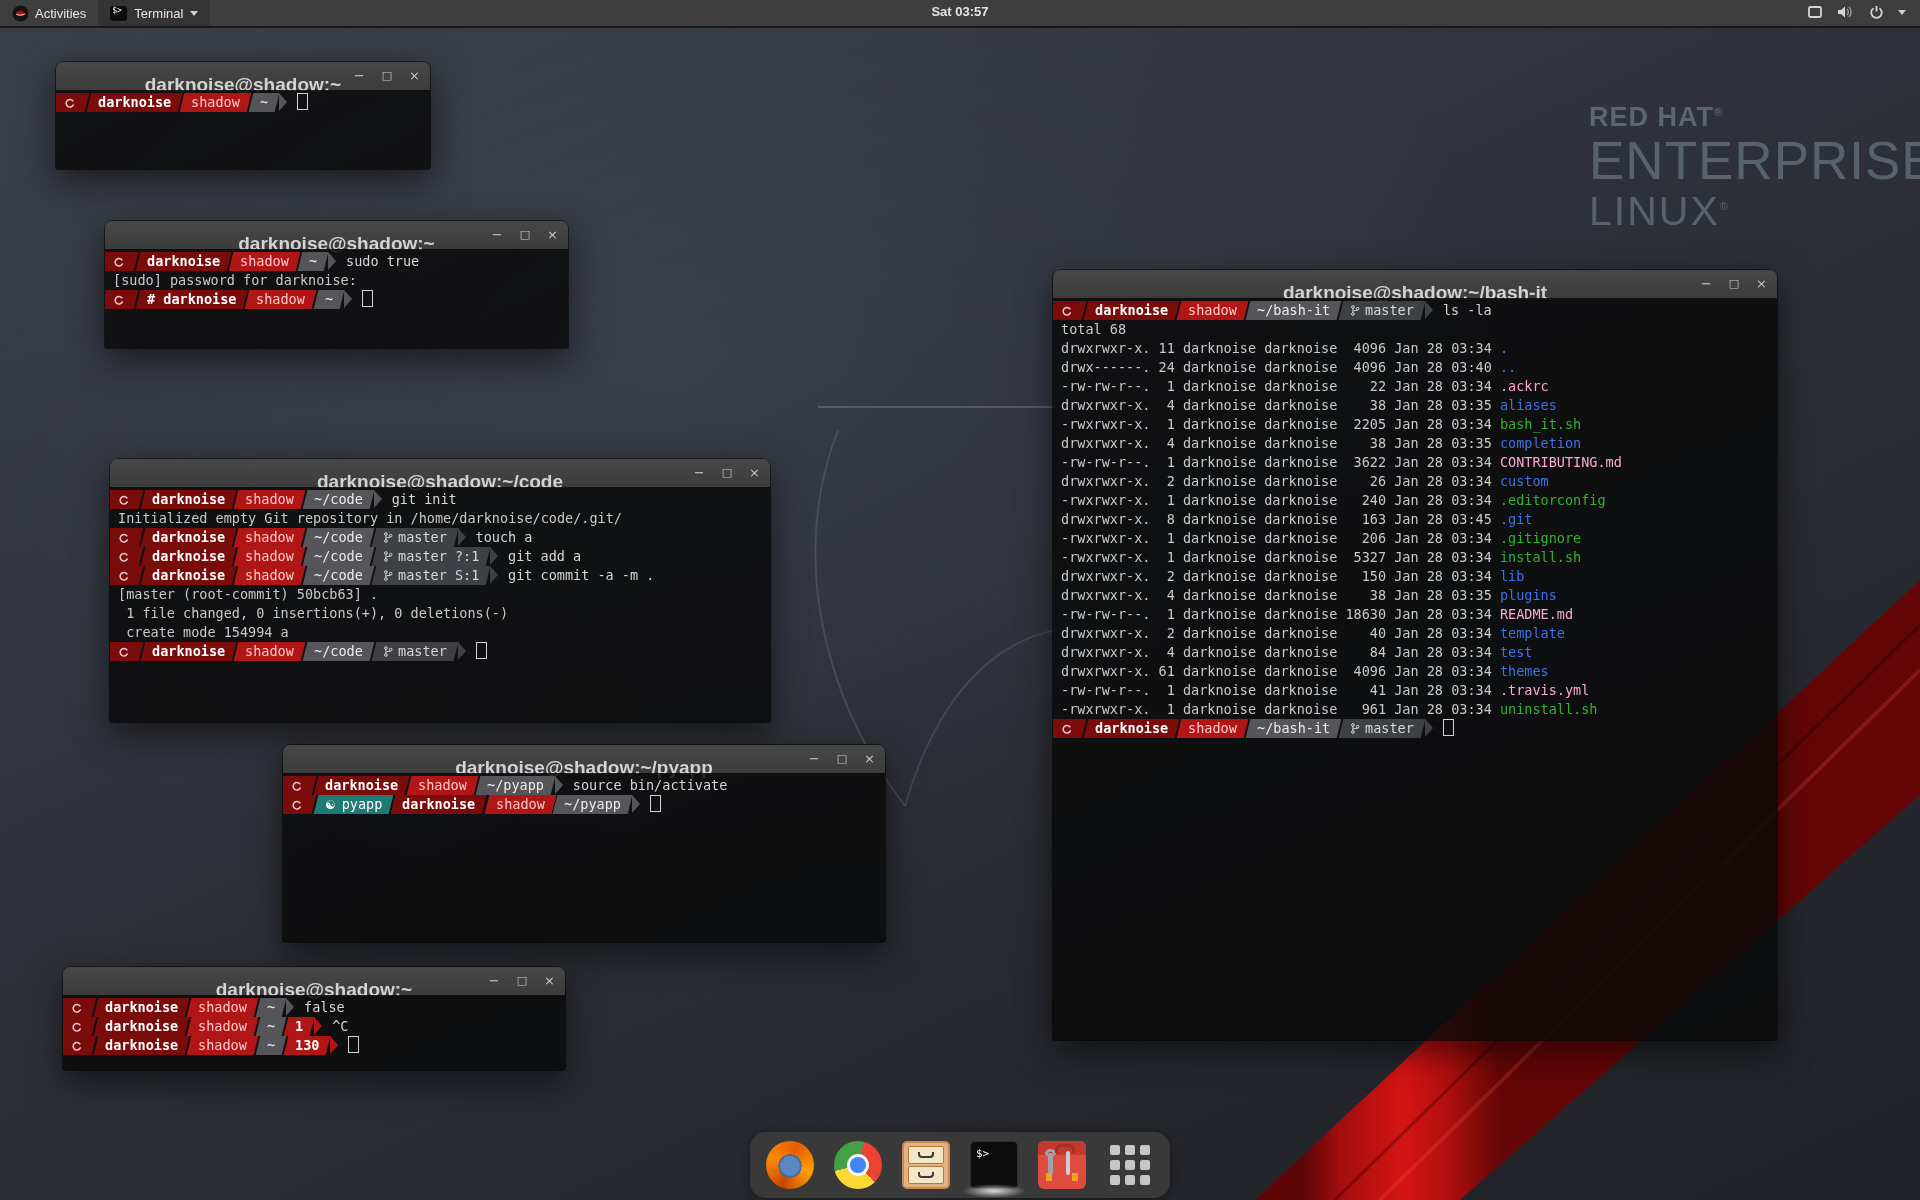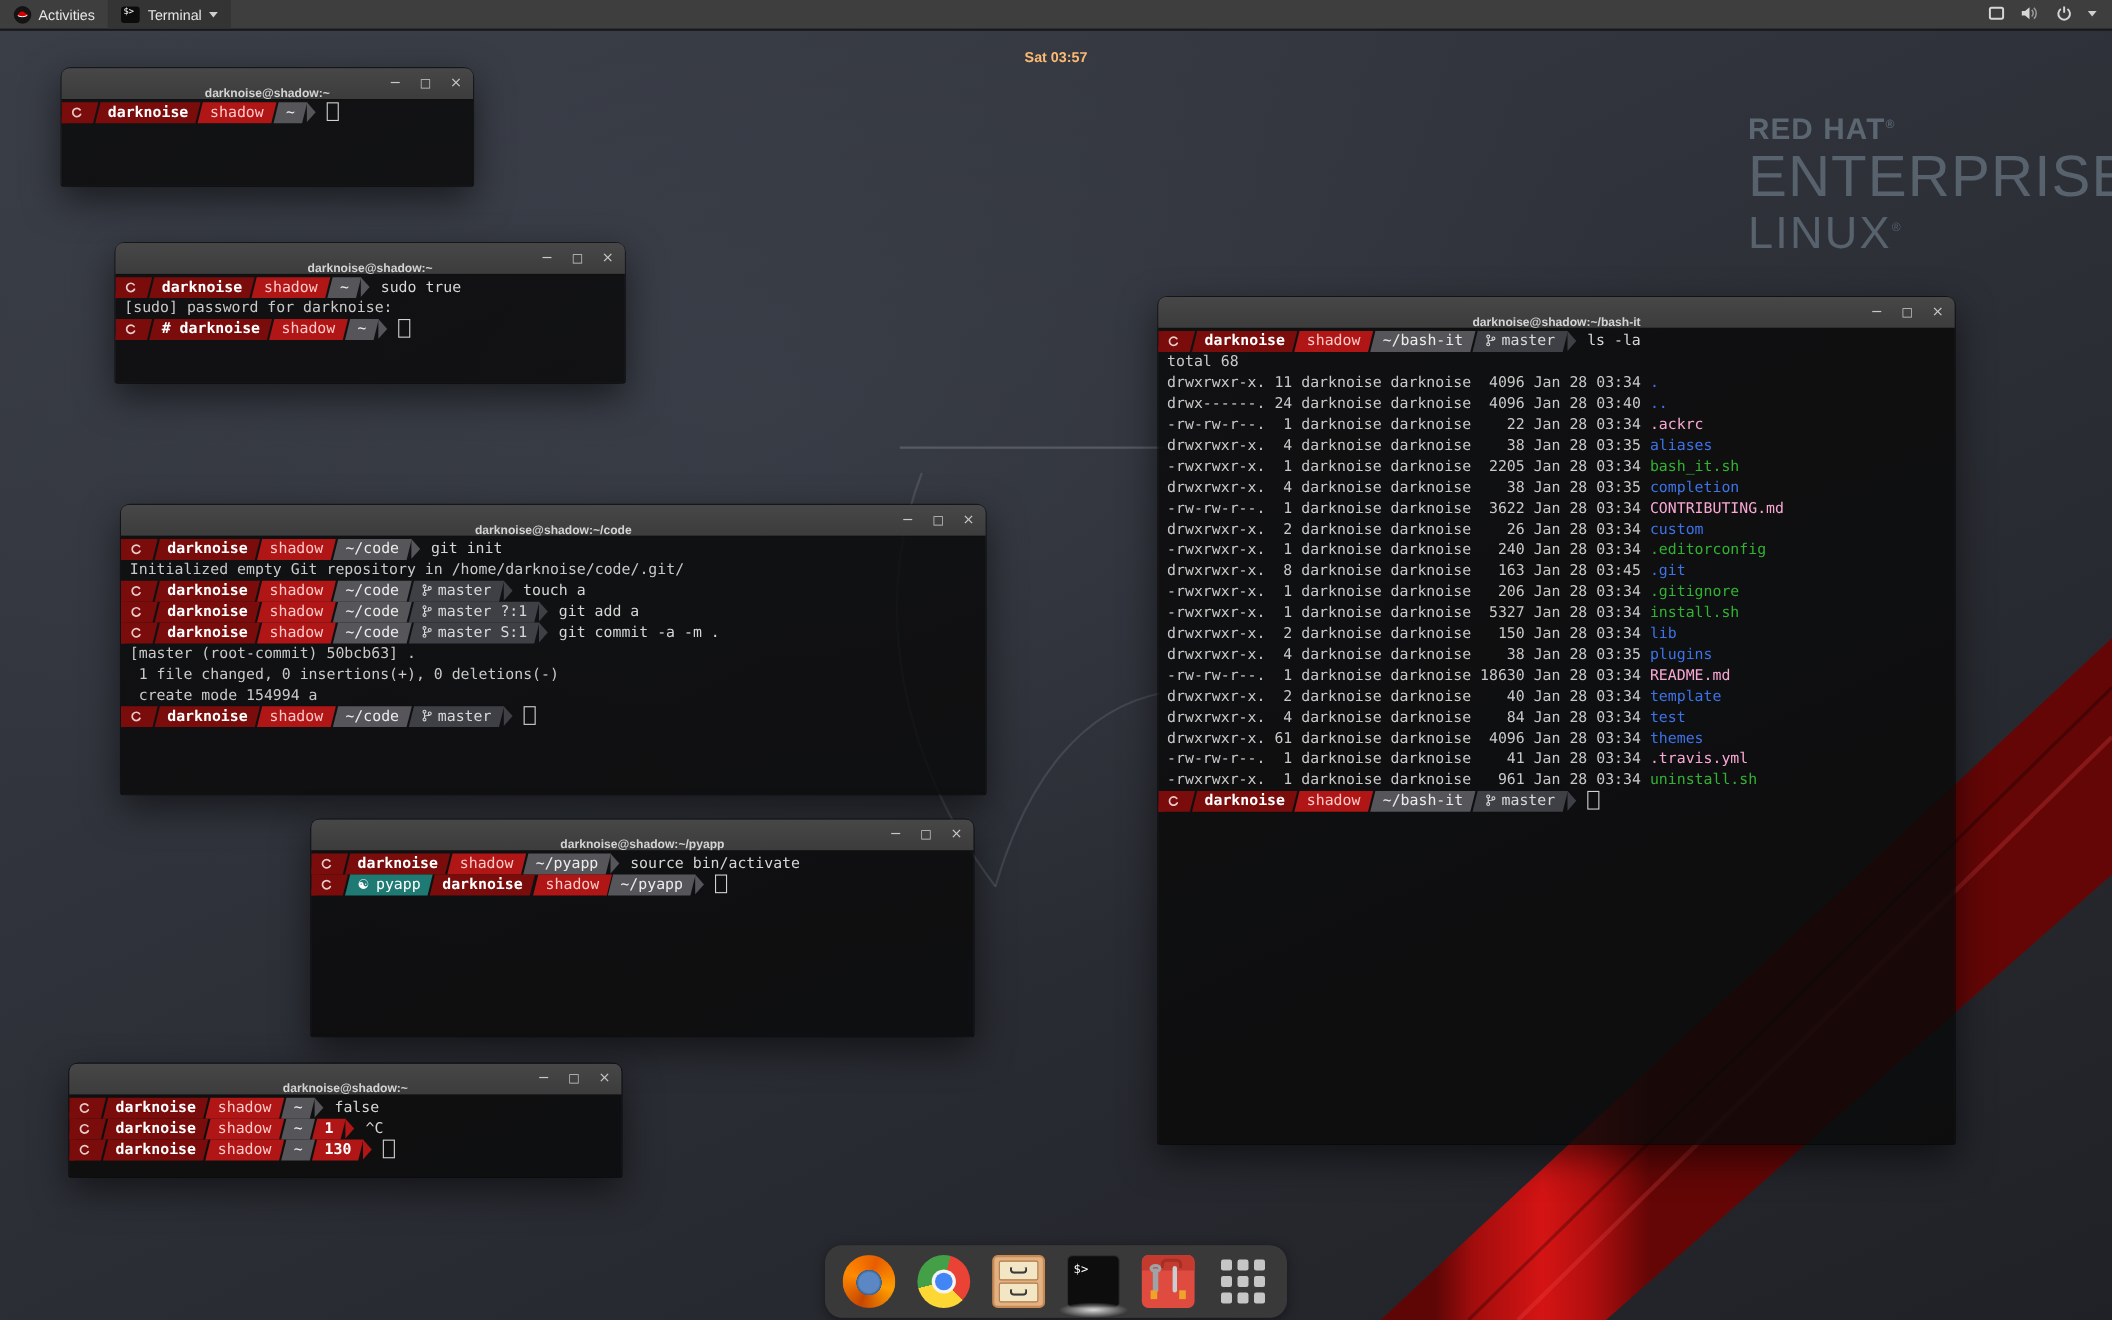--- a/index.html
+++ b/index.html
@@ -13,35 +13,35 @@
   .ribbon-clip{position:absolute;right:0;bottom:0;width:840px;height:660px;overflow:hidden;z-index:2;pointer-events:none;}
   
   .topbar{position:absolute;left:0;top:0;width:100%;height:26px;background:#3e3e3e;
     border-bottom:2px solid #17181c;z-index:60;color:#e6e6e6;font-size:13px;display:flex;align-items:center;}
   .tb-left{display:flex;align-items:flex-end;height:100%;}
   .tb-activities{display:flex;align-items:center;gap:6px;padding:0 12px;height:100%;cursor:pointer;}
   .tb-appchip{display:flex;align-items:center;gap:7px;padding:0 12px;height:100%;background:#343434;}
   .tb-appicon{width:17px;height:15px;background:#0c0c0c;border-radius:3px;color:#fff;
     font-family:"DejaVu Sans Mono",monospace;font-size:8px;line-height:10px;padding-left:2px;box-sizing:border-box;}
   .tb-caret{width:0;height:0;border-left:4px solid transparent;border-right:4px solid transparent;border-top:5px solid #cfcfcf;display:inline-block;}
-  .tb-clock{position:absolute;left:50%;top:0;transform:translateX(-50%);height:24px;line-height:24px;font-weight:bold;color:#fdba74;margin-top:40px;}
+  .tb-clock{position:absolute;left:50%;top:0;transform:translateX(-50%);height:24px;line-height:24px;font-weight:bold;color:#e5e5e5;}
   .tb-right{position:absolute;right:8px;top:0;height:24px;display:flex;align-items:center;gap:14px;padding:0 6px;}
   .tb-right svg{display:block;}
   
   .brand{position:absolute;left:1589px;top:102px;z-index:1;color:#5f6974;user-select:none;}
   .brand .b1{font-size:27px;font-weight:bold;letter-spacing:1px;color:#5c6671;}
   .brand .sup{font-size:11px;vertical-align:super;}
   .brand .b2{font-size:53px;font-weight:300;letter-spacing:1px;line-height:1.05;color:#58626d;}
   .brand .b3{font-size:41px;font-weight:300;letter-spacing:2px;line-height:1.1;color:#58626d;}
   
   #windows{position:absolute;inset:0;z-index:10;}
   .window{position:absolute;border-radius:8px 8px 2px 2px;box-shadow:0 12px 34px rgba(0,0,0,.55),0 0 0 1px rgba(0,0,0,.55);}
   .titlebar{height:28px;background:linear-gradient(#474747,#3c3c3c);border-radius:7px 7px 0 0;
     border-bottom:1px solid #2b2b2b;position:relative;display:flex;align-items:center;justify-content:center;}
-  .title{font-size:11px;font-weight:bold;color:#d3d3d3;margin-top:18px;}
+  .title{font-size:19px;font-weight:bold;color:#d3d3d3;margin-top:18px;}
   .winbtns{position:absolute;right:10px;top:0;height:28px;display:flex;align-items:center;gap:17px;color:#c9c9c9;}
   .wbtn{font-size:13px;line-height:28px;cursor:pointer;font-family:"DejaVu Sans",sans-serif;}
   .wbtn.max{font-size:11px;}
   .tbody{position:absolute;left:0;right:0;top:28px;bottom:0;background:rgba(9,9,10,0.84);
     font-family:"DejaVu Sans Mono",monospace;font-size:13.5px;color:#c9c9c9;overflow:hidden;padding-top:3px;}
   .line{height:19px;line-height:19px;white-space:pre;}
   .out{padding-left:8px;}
   .pl{position:relative;}
   .pl::before{content:"";position:absolute;left:0;top:0;width:5px;height:19px;background:#7a0c0c;}
   .seg{display:inline-block;height:19px;margin-right:2px;padding:0 9px;transform:skewX(-14deg);vertical-align:top;}
@@ -189,21 +189,21 @@
       <div class="tbody">
         <div class="line pl"><span class="seg sg-os"><span class="si"><svg viewBox="0 0 12 12" width="11" height="11">
                 <path d="M9.6 3.1 A4.1 4.1 0 1 0 10.1 7.6" fill="none" stroke="#e8caca" stroke-width="1.7" stroke-linecap="round"></path>
               </svg></span></span><span class="seg sg-user"><span class="si">darknoise</span></span><span class="seg sg-host"><span class="si">shadow</span></span><span class="seg sg-path"><span class="si">~</span></span><span class="arr" style="border-left-color: rgb(86, 86, 90);"></span><span class="cmd">sudo true</span></div>
         <div class="line out">[sudo] password for darknoise:</div>
         <div class="line pl"><span class="seg sg-os"><span class="si"><svg viewBox="0 0 12 12" width="11" height="11">
                 <path d="M9.6 3.1 A4.1 4.1 0 1 0 10.1 7.6" fill="none" stroke="#e8caca" stroke-width="1.7" stroke-linecap="round"></path>
               </svg></span></span><span class="seg sg-user"><span class="si"># darknoise</span></span><span class="seg sg-host"><span class="si">shadow</span></span><span class="seg sg-path"><span class="si">~</span></span><span class="arr" style="border-left-color: rgb(86, 86, 90);"></span><span class="cursor"></span></div>
       </div>
     </div>
-    <div class="window" style="left: 110px; top: 459px; width: 786px; height: 263px;">
+    <div class="window" style="left: 110px; top: 459px; width: 660px; height: 263px;">
       <div class="titlebar">
         <span class="title">darknoise@shadow:~/code</span>
         <span class="winbtns">
           <span class="wbtn min">−</span>
           <span class="wbtn max">□</span>
           <span class="wbtn close">×</span>
         </span>
       </div>
       <div class="tbody">
         <div class="line pl"><span class="seg sg-os"><span class="si"><svg viewBox="0 0 12 12" width="11" height="11">

